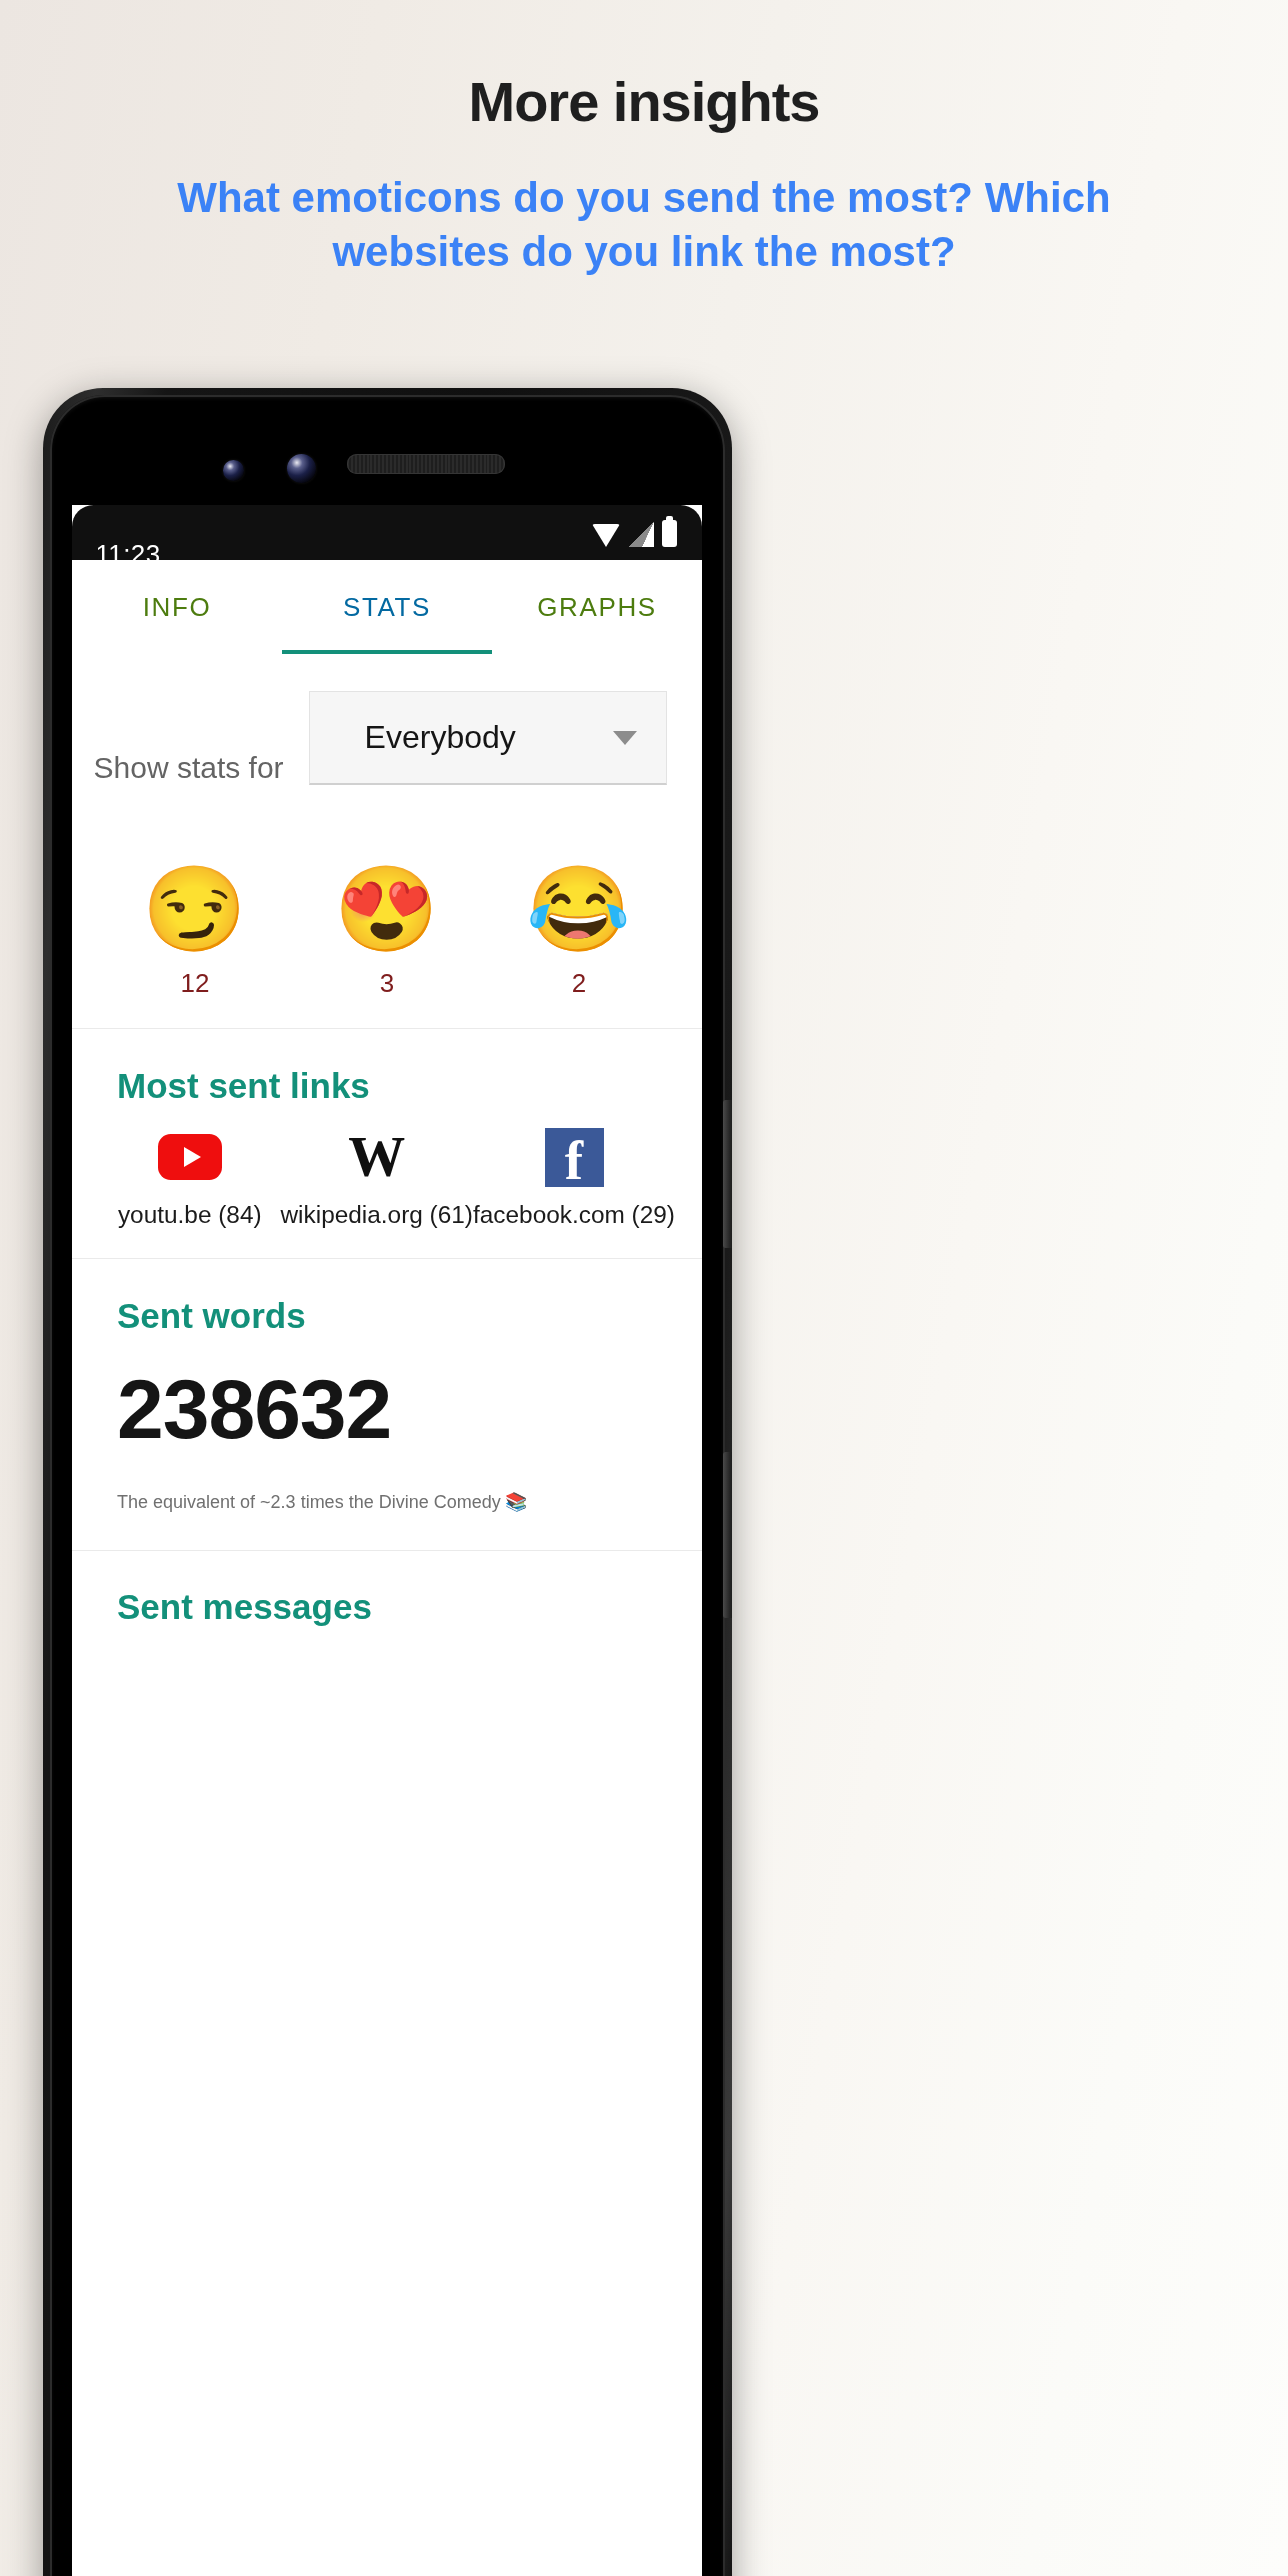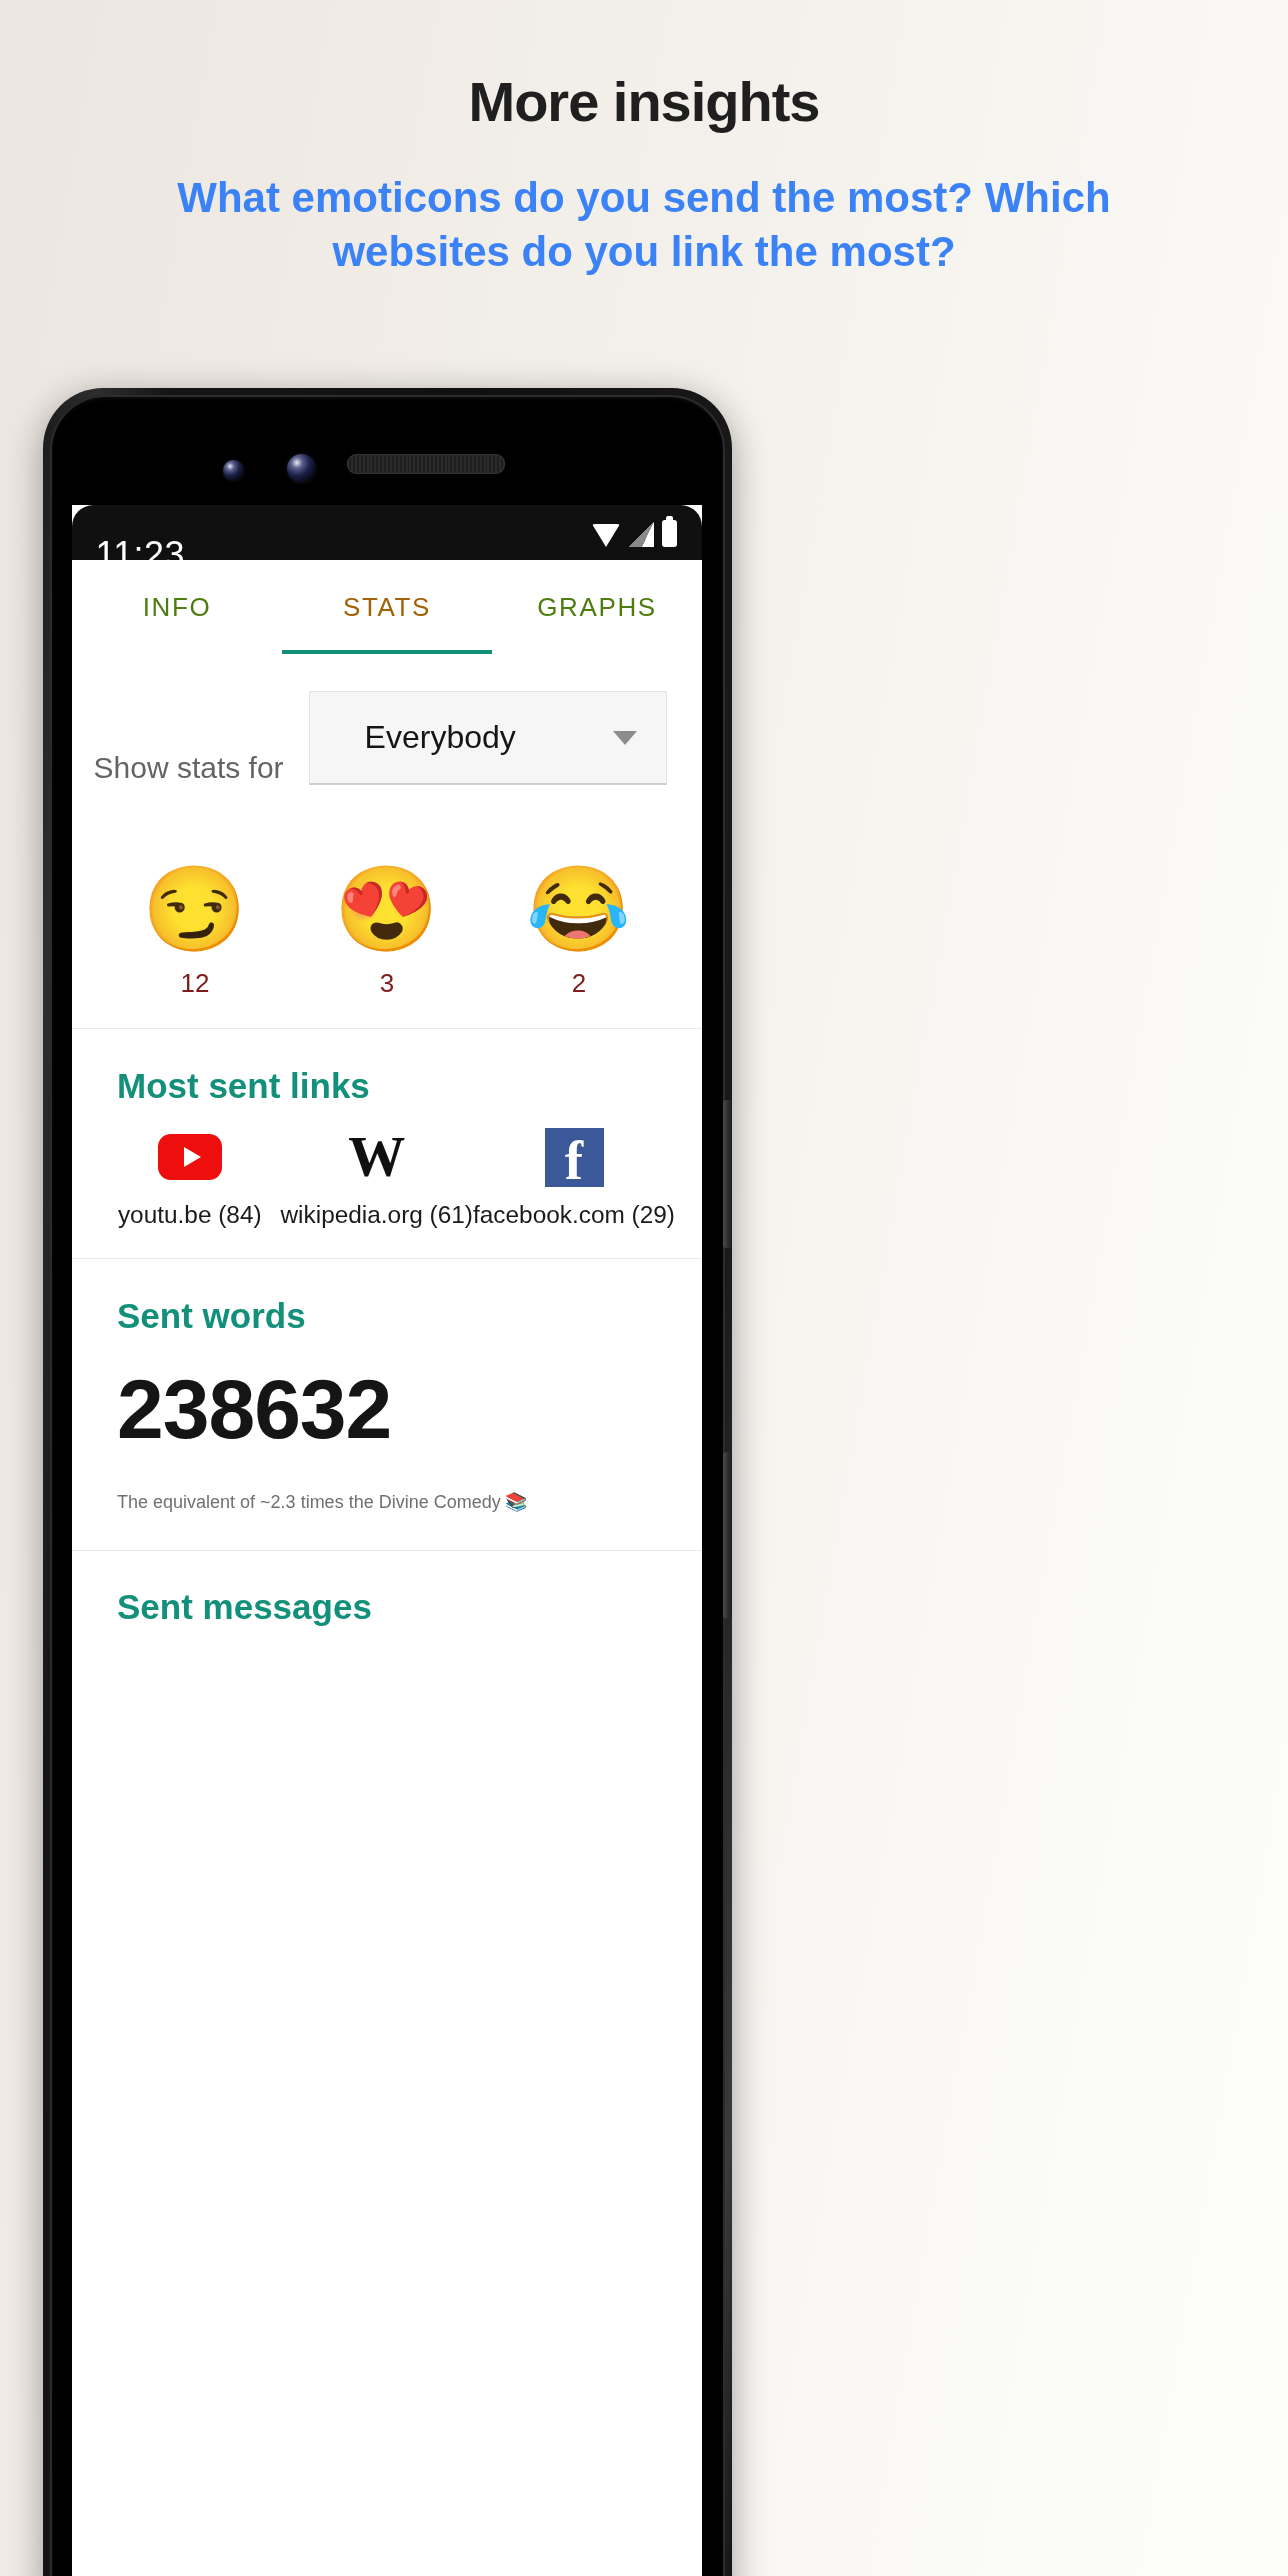--- a/index.html
+++ b/index.html
@@ -59,40 +59,40 @@
   
   .screen {
     position:absolute; left:29px; top:117px; width:630px; height:2108px;
     background:#fff; overflow:hidden;
   }
   .statusbar {
     height:55px; background:#101010; color:#fff;
     display:flex; align-items:center; justify-content:space-between;
     padding:0 25px 0 23.4px; border-radius:21.5px 21.5px 0 0;
   }
-  .status-time { font-size:36px; font-weight:500; letter-spacing:0.4px;margin-top:44px; }
+  .status-time { font-size:26px; font-weight:500; letter-spacing:0.4px;margin-top:44px; }
   .status-icons { display:flex; align-items:flex-end; gap:8.8px; height:29px; }
   .ic-wifi { width:0;height:0;border-left:14.6px solid transparent;border-right:14.6px solid transparent;
              border-top:23.4px solid #fff; border-radius:2.9px; }
   .ic-signal { width:25px;height:25px;
                background:linear-gradient(to bottom right,transparent 49.5%,#8a8a8a 50%);
                position:relative; }
   .ic-signal:after{content:"";position:absolute;right:0;bottom:0;width:11.7px;height:25px;
                background:linear-gradient(to bottom right,transparent 49.5%,#fff 50%);}
   .ic-batt { width:14.6px;height:27px;background:#fff;border-radius:2.9px;position:relative; }
   .ic-batt:before{content:"";position:absolute;top:-3.9px;left:3.9px;width:6.8px;height:3.9px;background:#fff;border-radius:2px 2px 0 0;}
 
   
   .tabs { display:flex; height:94px; background:#fff; }
   .tab {
     flex:1; display:flex; align-items:center; justify-content:center;
     font-size:26px; font-weight:500; letter-spacing:1.6px; color:#4d7c0f;
     position:relative;
   }
-  .tab.active { color:#a16207; }
+  .tab.active { color:#0369a1; }
   .tab.active:after {
     content:""; position:absolute; left:0; right:0; bottom:0;
     height:3.9px; background:#13907a;
   }
 
   
   .filter-row {
     display:flex; align-items:flex-end; gap:25px;
     padding:37px 35px 33px 21.5px;
   }

